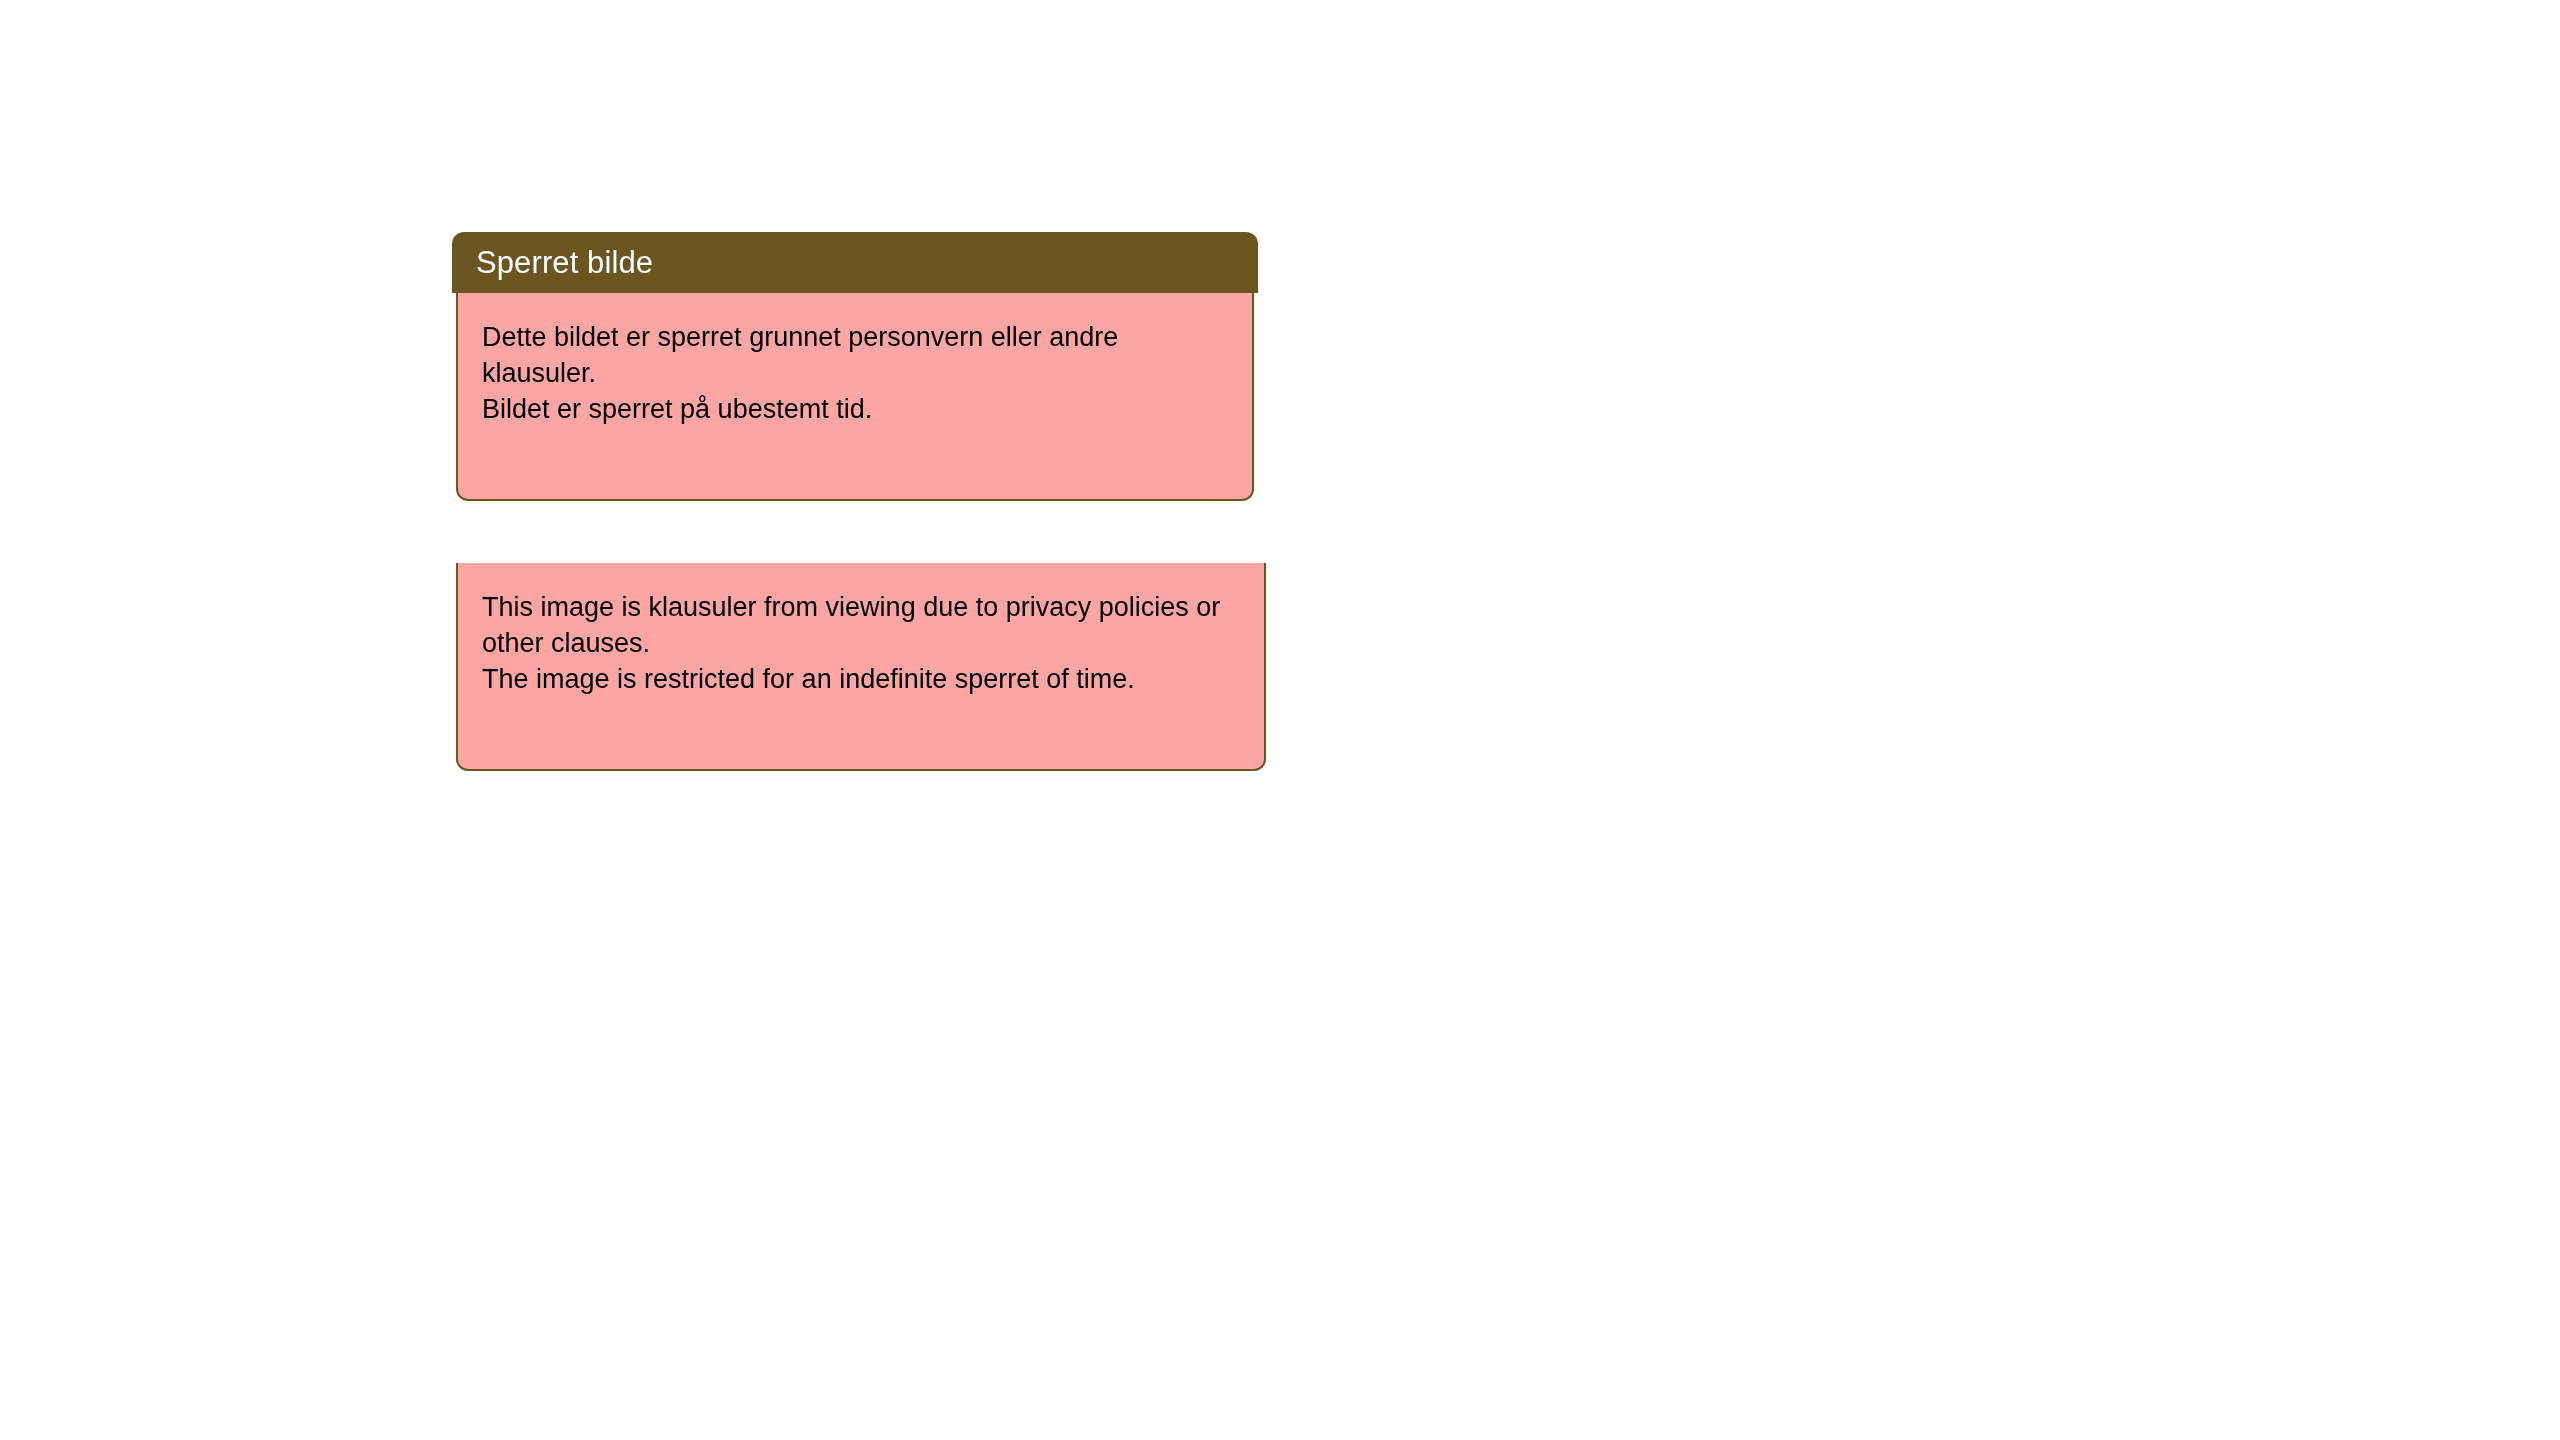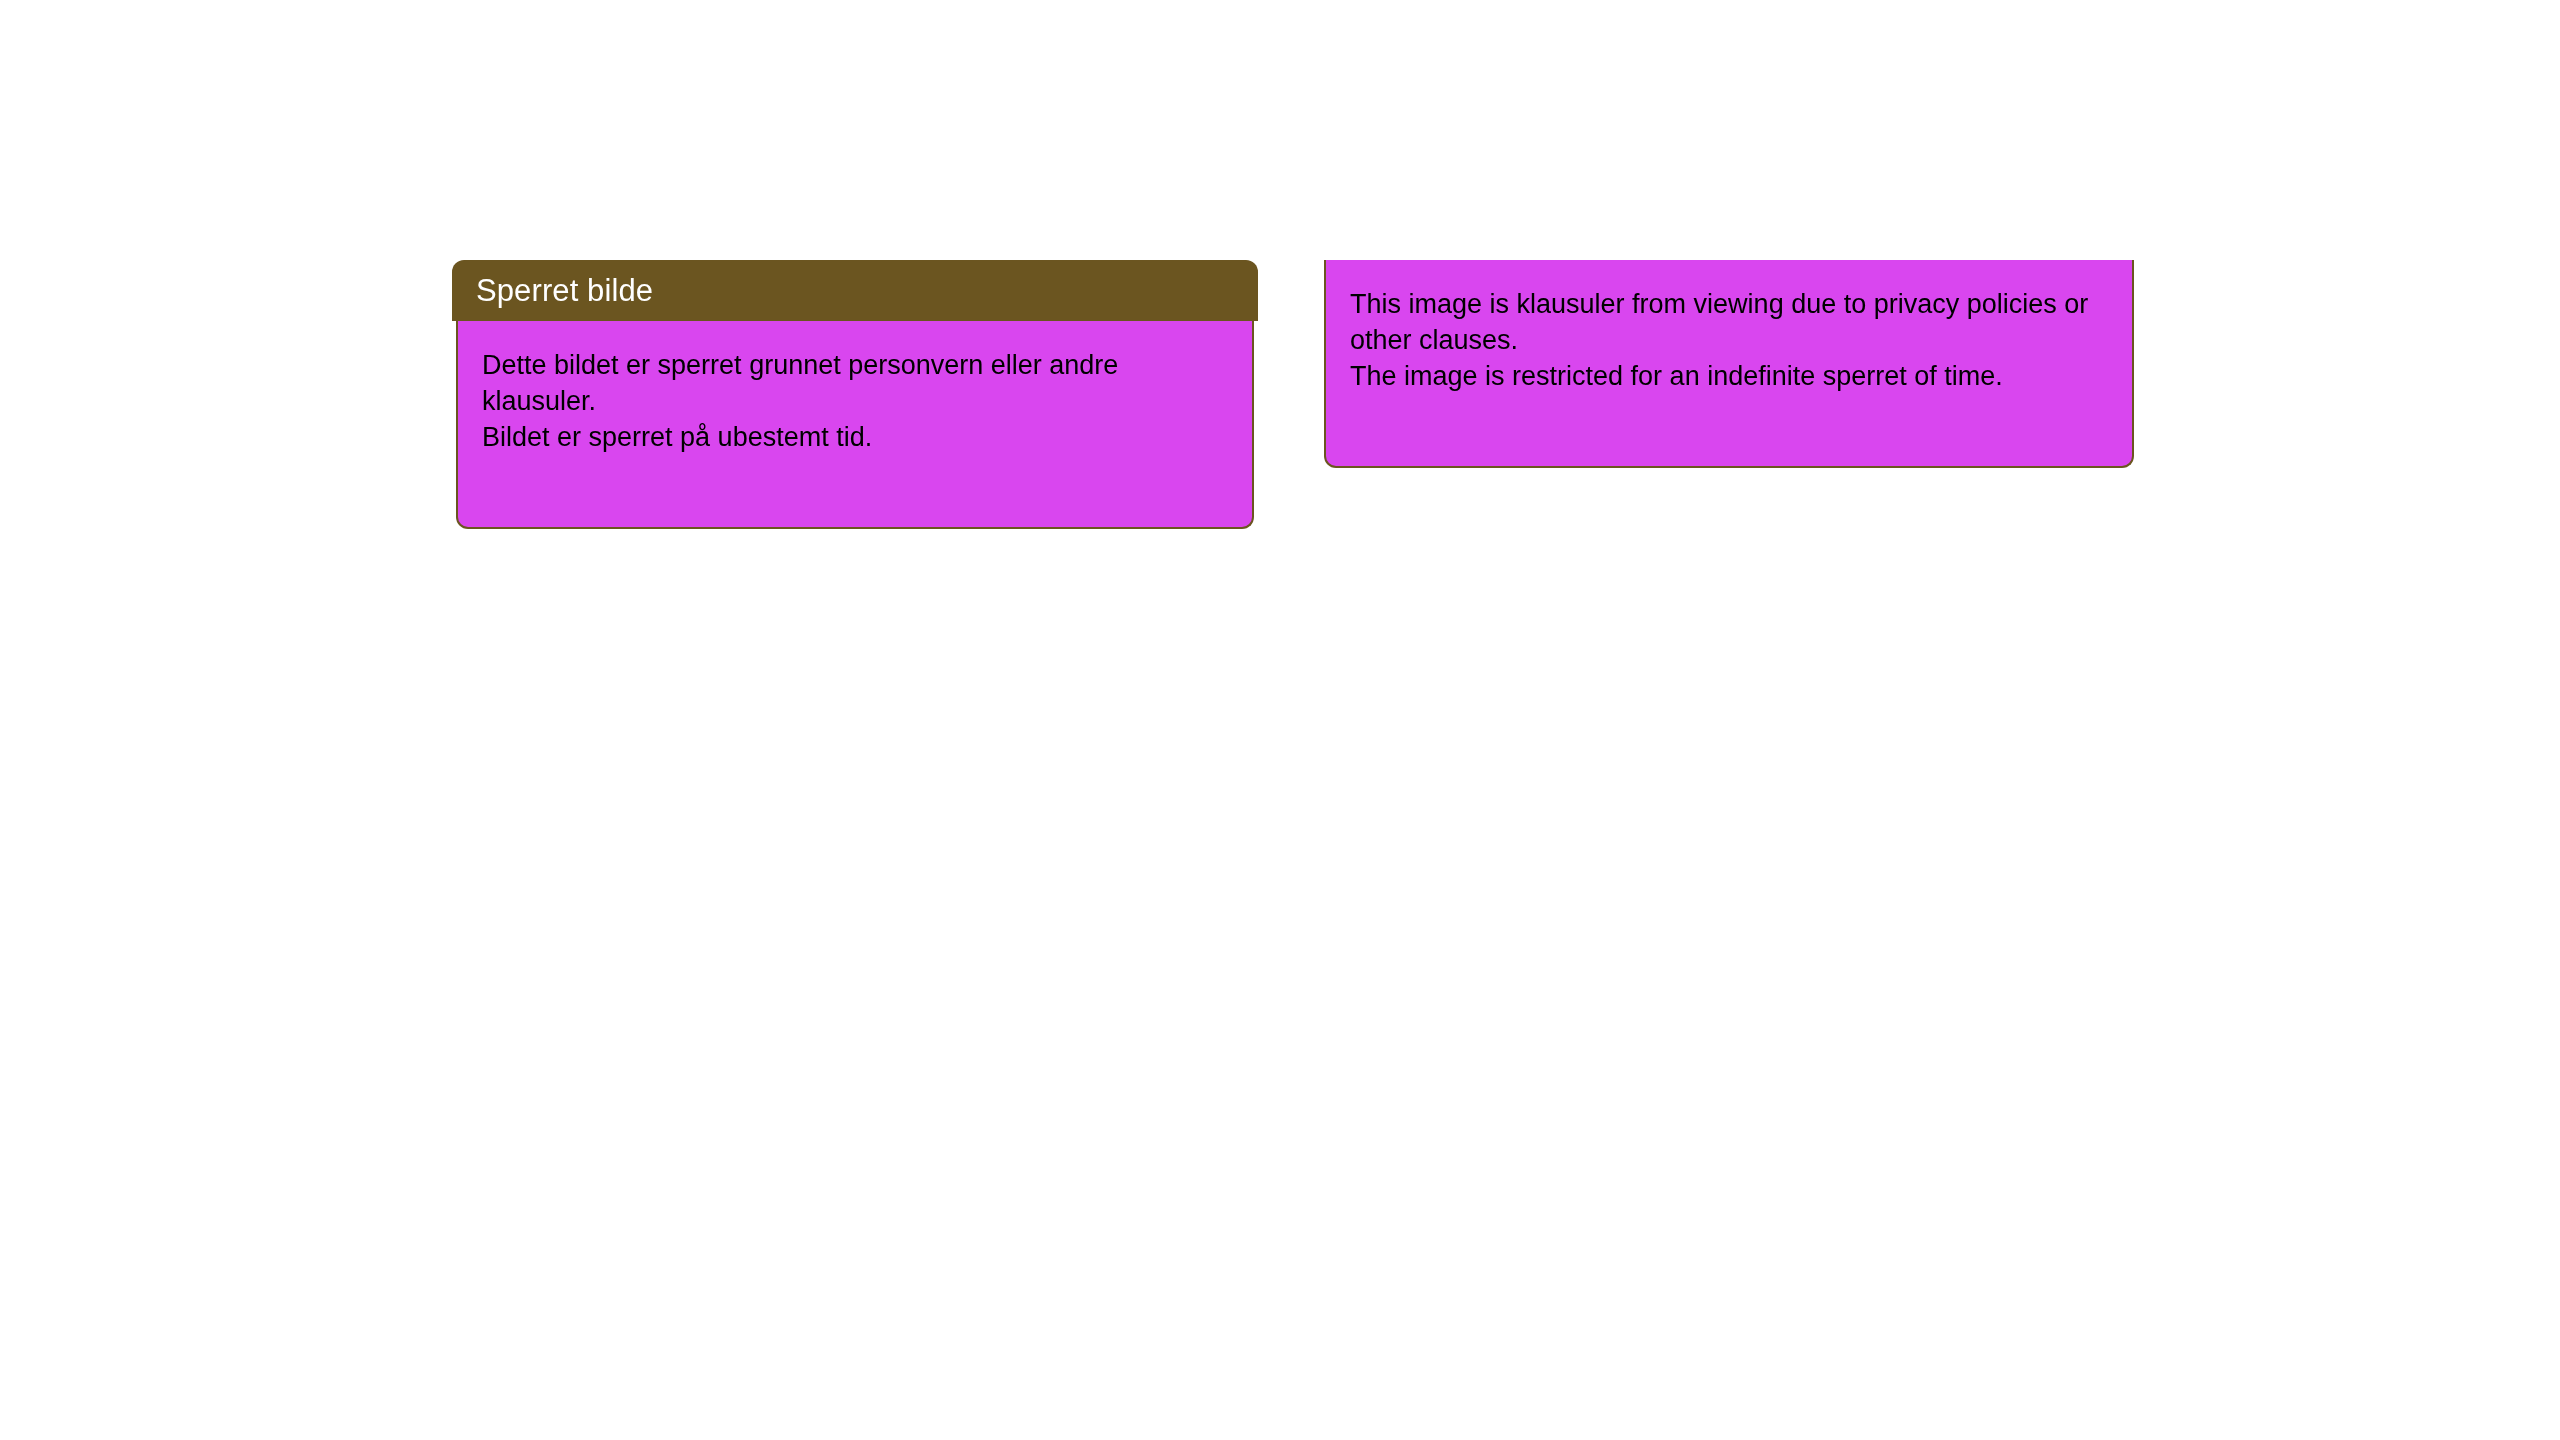--- a/index.html
+++ b/index.html
@@ -11,41 +11,42 @@
     height: 1440px;
     background: #ffffff;
     font-family: "Liberation Sans", sans-serif;
     overflow: hidden;
     position: relative;
   }
 
   #cards-area {
     position: absolute;
     left: 452px;
-    top: 260px;
+    top: 232px;
     display: flex;
+    flex-direction: column;
     align-items: flex-start;
     gap: 62px;
   }
 
   .notice-card {
     position: relative;
     background: #ffffff;
   }
 
   .card-norwegian { width: 806px; }
   .card-english   { width: 818px; }
 
   
   .card-body {
     box-sizing: border-box;
     border: 2px solid #6b5520;
     border-top: none;
     border-radius: 0 0 12px 12px;
-    background: #d946ef;
+    background: #fca5a5;
     margin-left: 4px;
     margin-right: 4px;
     padding: 26px 24px 36px 24px;
     min-height: 208px;
   }
 
   
   .card-header {
     box-sizing: border-box;
     background: #6b5520;

